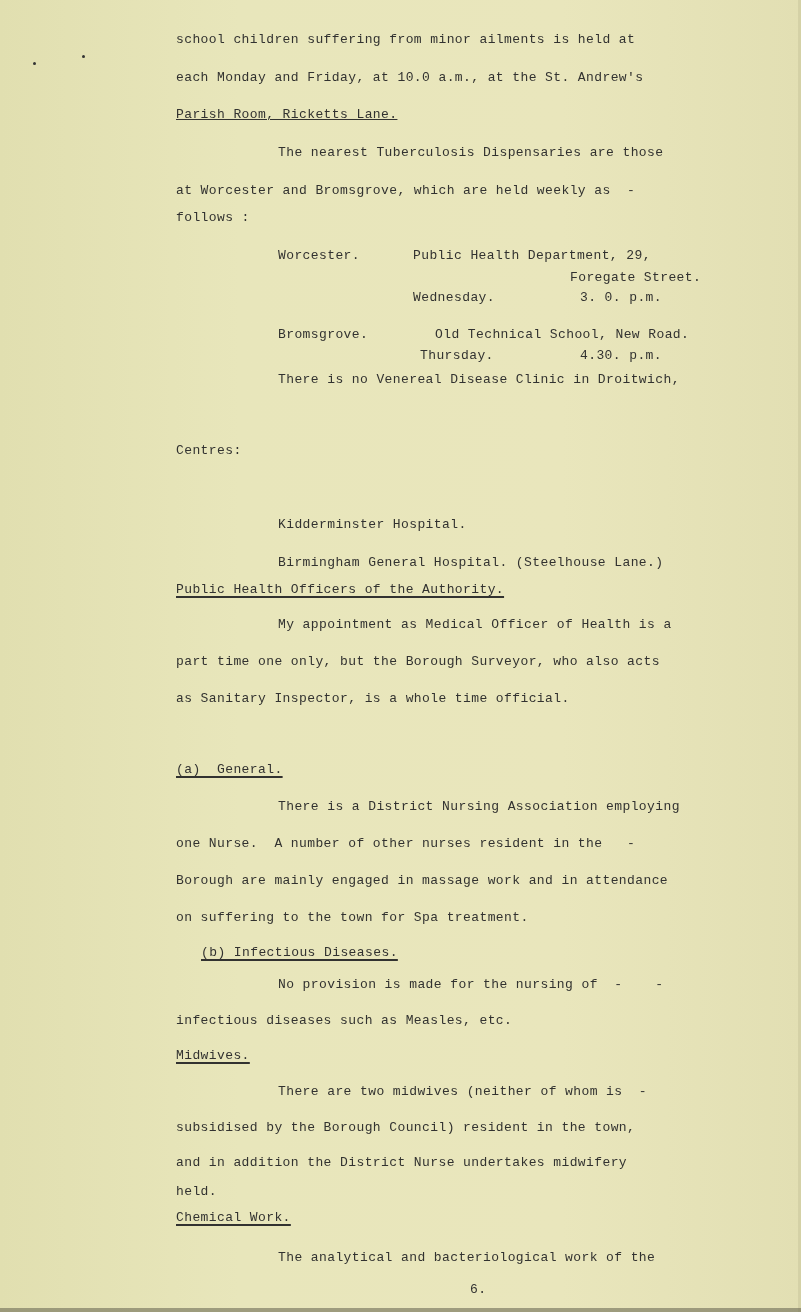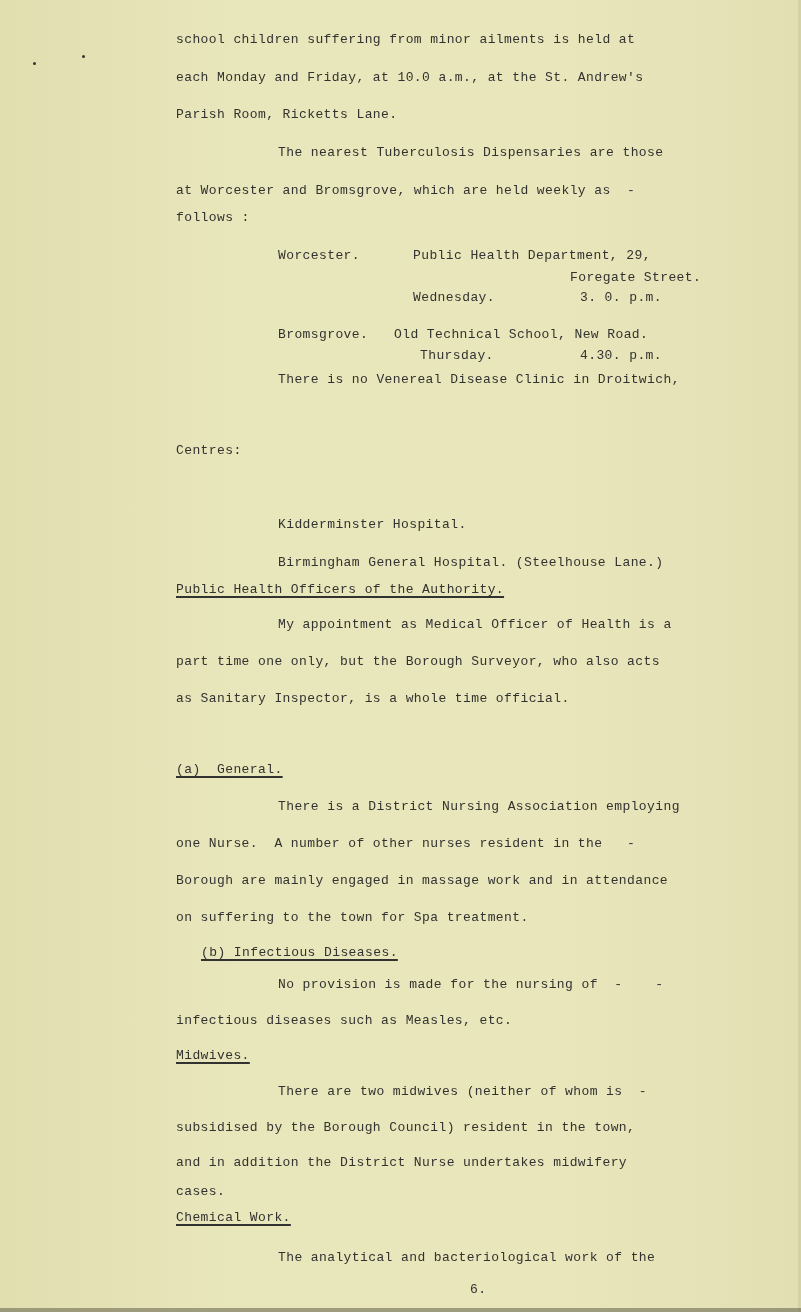--- a/index.html
+++ b/index.html
@@ -23,35 +23,35 @@
 </style>
 </head>
 <body>
 
 <div class="page">
   <div class="dot" style="left:33px;top:62px;"></div>
   <div class="dot" style="left:82px;top:55px;"></div>
 
   <div class="line" style="left:176px;top:32px;">school children suffering from minor ailments is held at</div>
   <div class="line" style="left:176px;top:70px;">each Monday and Friday, at 10.0 a.m., at the St. Andrew's</div>
-  <div class="line" style="left:176px;top:107px;">Parish Room, Ricketts Lane.</div>
+  <div class="line" style="left:176px;top:107px;text-decoration:underline;">Parish Room, Ricketts Lane.</div>
   <div class="line" style="left:278px;top:145px;">The nearest Tuberculosis Dispensaries are those</div>
   <div class="line" style="left:176px;top:183px;">at Worcester and Bromsgrove, which are held weekly as  -</div>
   <div class="line" style="left:176px;top:210px;">follows :</div>
 
   <div>
     <div class="line" style="left:278px;top:248px;">Worcester.</div>
     <div class="line" style="left:413px;top:248px;">Public Health Department, 29,</div>
     <div class="line" style="left:570px;top:270px;">Foregate Street.</div>
     <div class="line" style="left:413px;top:290px;">Wednesday.</div>
     <div class="line" style="left:580px;top:290px;">3. 0. p.m.</div>
   </div>
   <div>
     <div class="line" style="left:278px;top:327px;">Bromsgrove.</div>
-    <div class="line" style="left:394px;top:327px;">Old Technical School, New Road.</div>
+    <div class="line" style="left:435px;top:327px;">Old Technical School, New Road.</div>
     <div class="line" style="left:400px;top:348px;margin-left:20px;">Thursday.</div>
     <div class="line" style="left:580px;top:348px;">4.30. p.m.</div>
   </div>
 
   <div class="line" style="left:278px;top:372px;">There is no Venereal Disease Clinic in Droitwich,</div>
   <div class="line" style="left:176px;top:443px;">Centres:</div>
 
   <div class="line" style="left:278px;top:517px;">Kidderminster Hospital.</div>
   <div class="line" style="left:278px;top:555px;">Birmingham General Hospital. (Steelhouse Lane.)</div>
 
@@ -68,21 +68,21 @@
   <div class="line" style="left:176px;top:910px;">on suffering to the town for Spa treatment.</div>
 
   <div class="line u" style="left:176px;top:945px;margin-left:25px;">(b) Infectious Diseases.</div>
   <div class="line" style="left:278px;top:977px;">No provision is made for the nursing of  -    -</div>
   <div class="line" style="left:176px;top:1013px;">infectious diseases such as Measles, etc.</div>
 
   <div class="line u" style="left:176px;top:1048px;">Midwives.</div>
   <div class="line" style="left:278px;top:1084px;">There are two midwives (neither of whom is  -</div>
   <div class="line" style="left:176px;top:1120px;">subsidised by the Borough Council) resident in the town,</div>
   <div class="line" style="left:176px;top:1155px;">and in addition the District Nurse undertakes midwifery</div>
-  <div class="line" style="left:176px;top:1184px;">cases.</div>
+  <div class="line" style="left:176px;top:1184px;">held.</div>
 
   <div class="line u" style="left:176px;top:1210px;">Chemical Work.</div>
   <div class="line" style="left:278px;top:1250px;">The analytical and bacteriological work of the</div>
 
   <div class="line" style="left:470px;top:1282px;">6.</div>
 
   <div class="right-edge"></div>
   <div class="bottom-edge"></div>
 </div>
 

